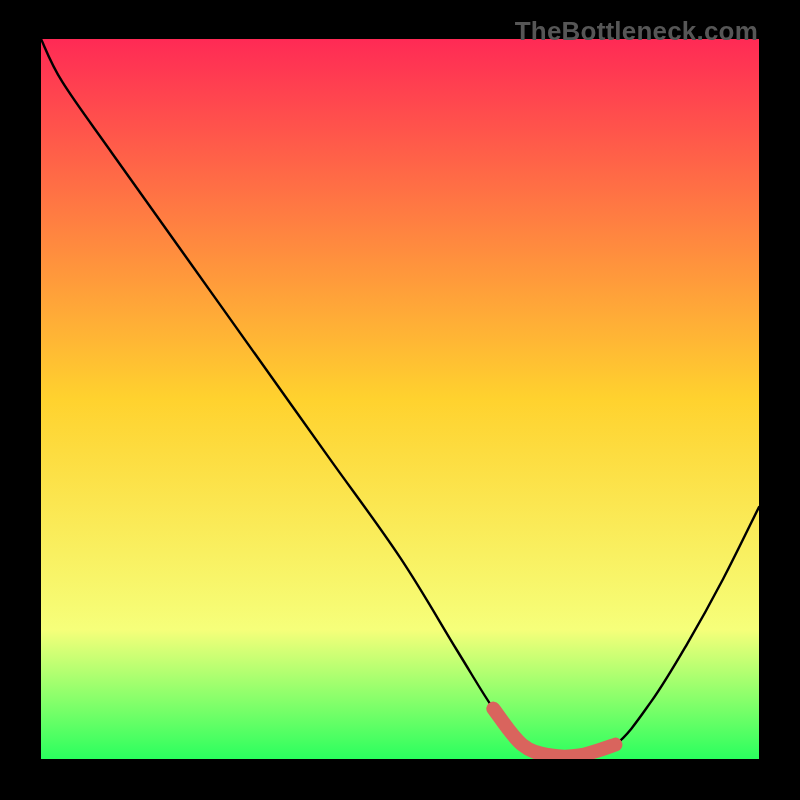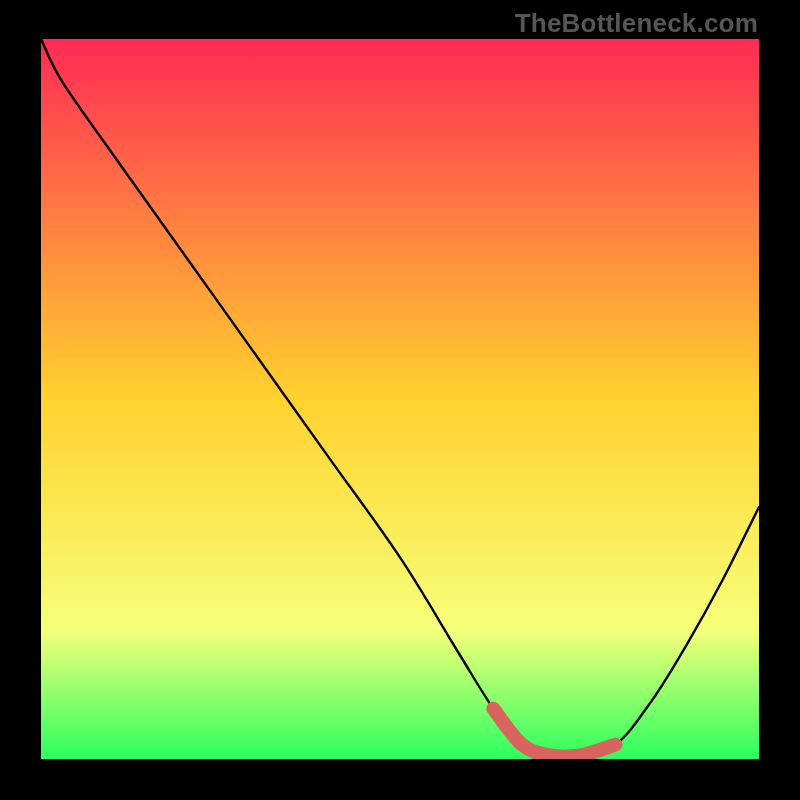--- a/index.html
+++ b/index.html
@@ -20,21 +20,21 @@
   }
   .plot {
     position: absolute;
     left: 41px;
     top: 39px;
     width: 718px;
     height: 720px;
   }
   .watermark {
     position: absolute;
-    top: 8px;
+    top: 16px;
     right: 42px;
     font-family: Arial, Helvetica, sans-serif;
     font-size: 26px;
     font-weight: 600;
     color: #565656;
     letter-spacing: 0.2px;
   }
   svg { display: block; }
 </style>
 </head>

